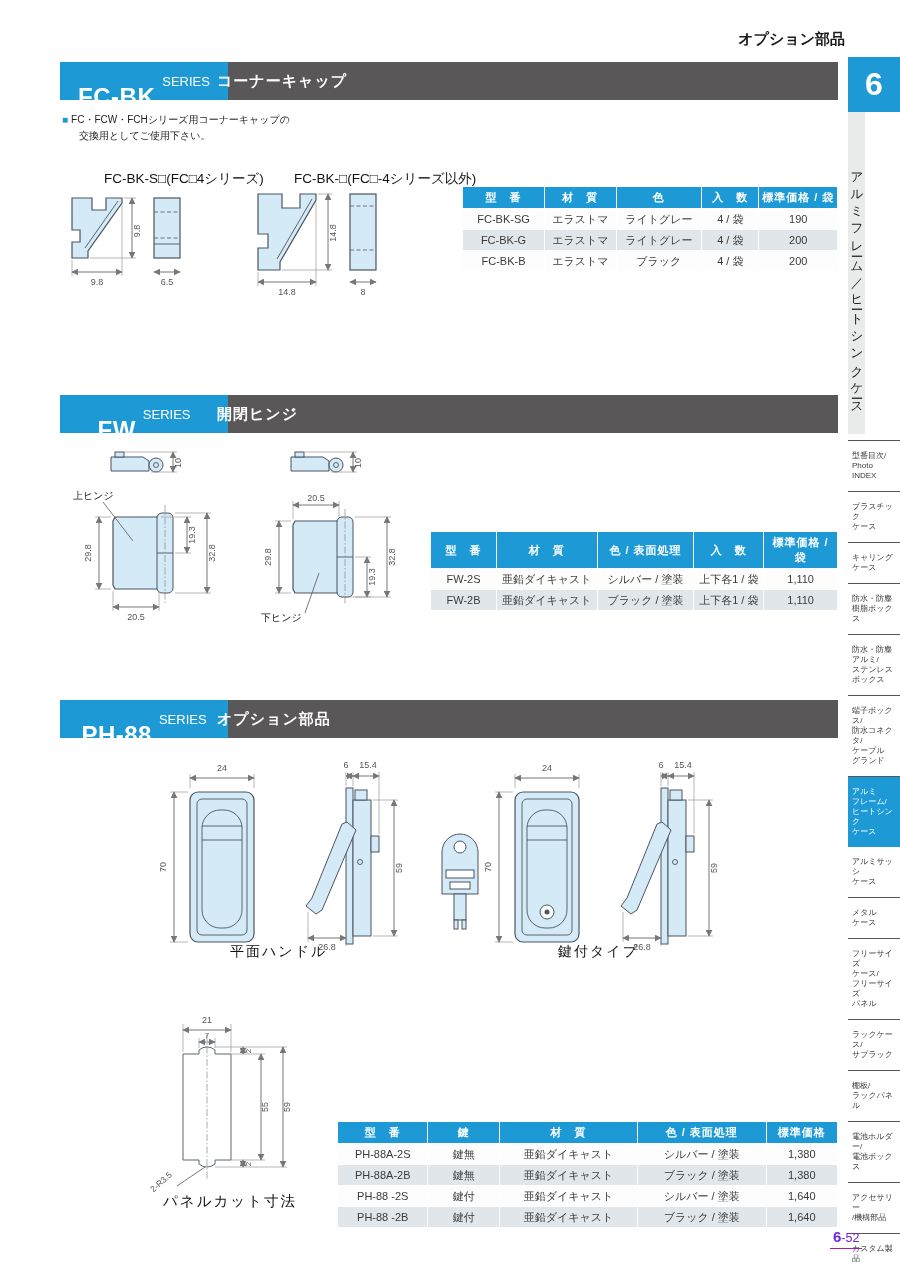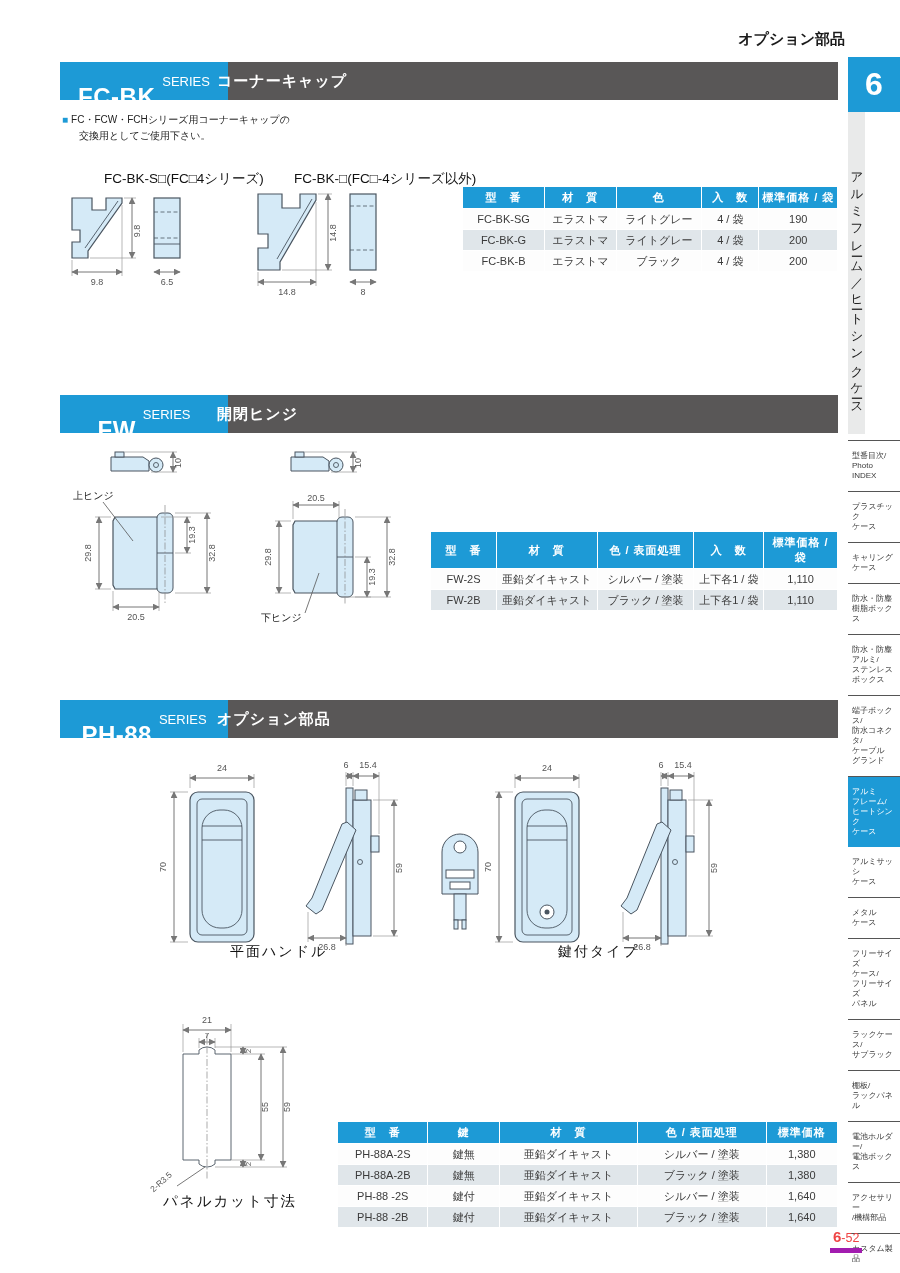--- a/index.html
+++ b/index.html
@@ -49,22 +49,22 @@
   .tab6{height:55px;background:#1d9ad6;color:#fff;font-size:32px;font-weight:bold;
     display:flex;align-items:center;justify-content:center;}
   .tab-label{height:322px;background:#e9eaea;display:flex;justify-content:center;
     padding-top:28px;box-sizing:border-box;
     writing-mode:vertical-rl;font-size:12.5px;color:#222;letter-spacing:3px;}
   .side-items{margin-top:6px;border-top:1px solid #555;}
   .side-item{font-size:8px;line-height:10px;color:#3a3a3a;padding:10px 2px 10px 4px;
     border-bottom:1px solid #555;white-space:pre-line;}
   .side-item.active{background:#1d9ad6;color:#fff;border-bottom:none;}
 
-  .page-num{position:absolute;top:1228px;left:830px;font-size:12.5px;color:#ef4444;
-    border-bottom:5px solid #a21caf;padding:0 3px 3px 3px;}
+  .page-num{position:absolute;top:1228px;left:830px;font-size:12.5px;color:#6d28d9;
+    border-bottom:1px solid #a21caf;padding:0 3px 3px 3px;}
   .page-num .b{font-weight:bold;font-size:15px;}
 
   
   svg{position:absolute;overflow:visible;}
   .shape{fill:#d5eaf7;stroke:#4a5560;stroke-width:1.2;}
   .shape2{fill:#d5eaf7;stroke:#4a5560;stroke-width:1;}
   .hole{fill:#fff;stroke:#4a5560;stroke-width:1;}
   .thin{stroke:#4a5560;stroke-width:0.9;fill:none;}
   .dash{stroke:#4a5560;stroke-width:0.8;stroke-dasharray:4 2.5;fill:none;}
   .cl{stroke:#888;stroke-width:0.7;stroke-dasharray:7 2 1.5 2;fill:none;}

